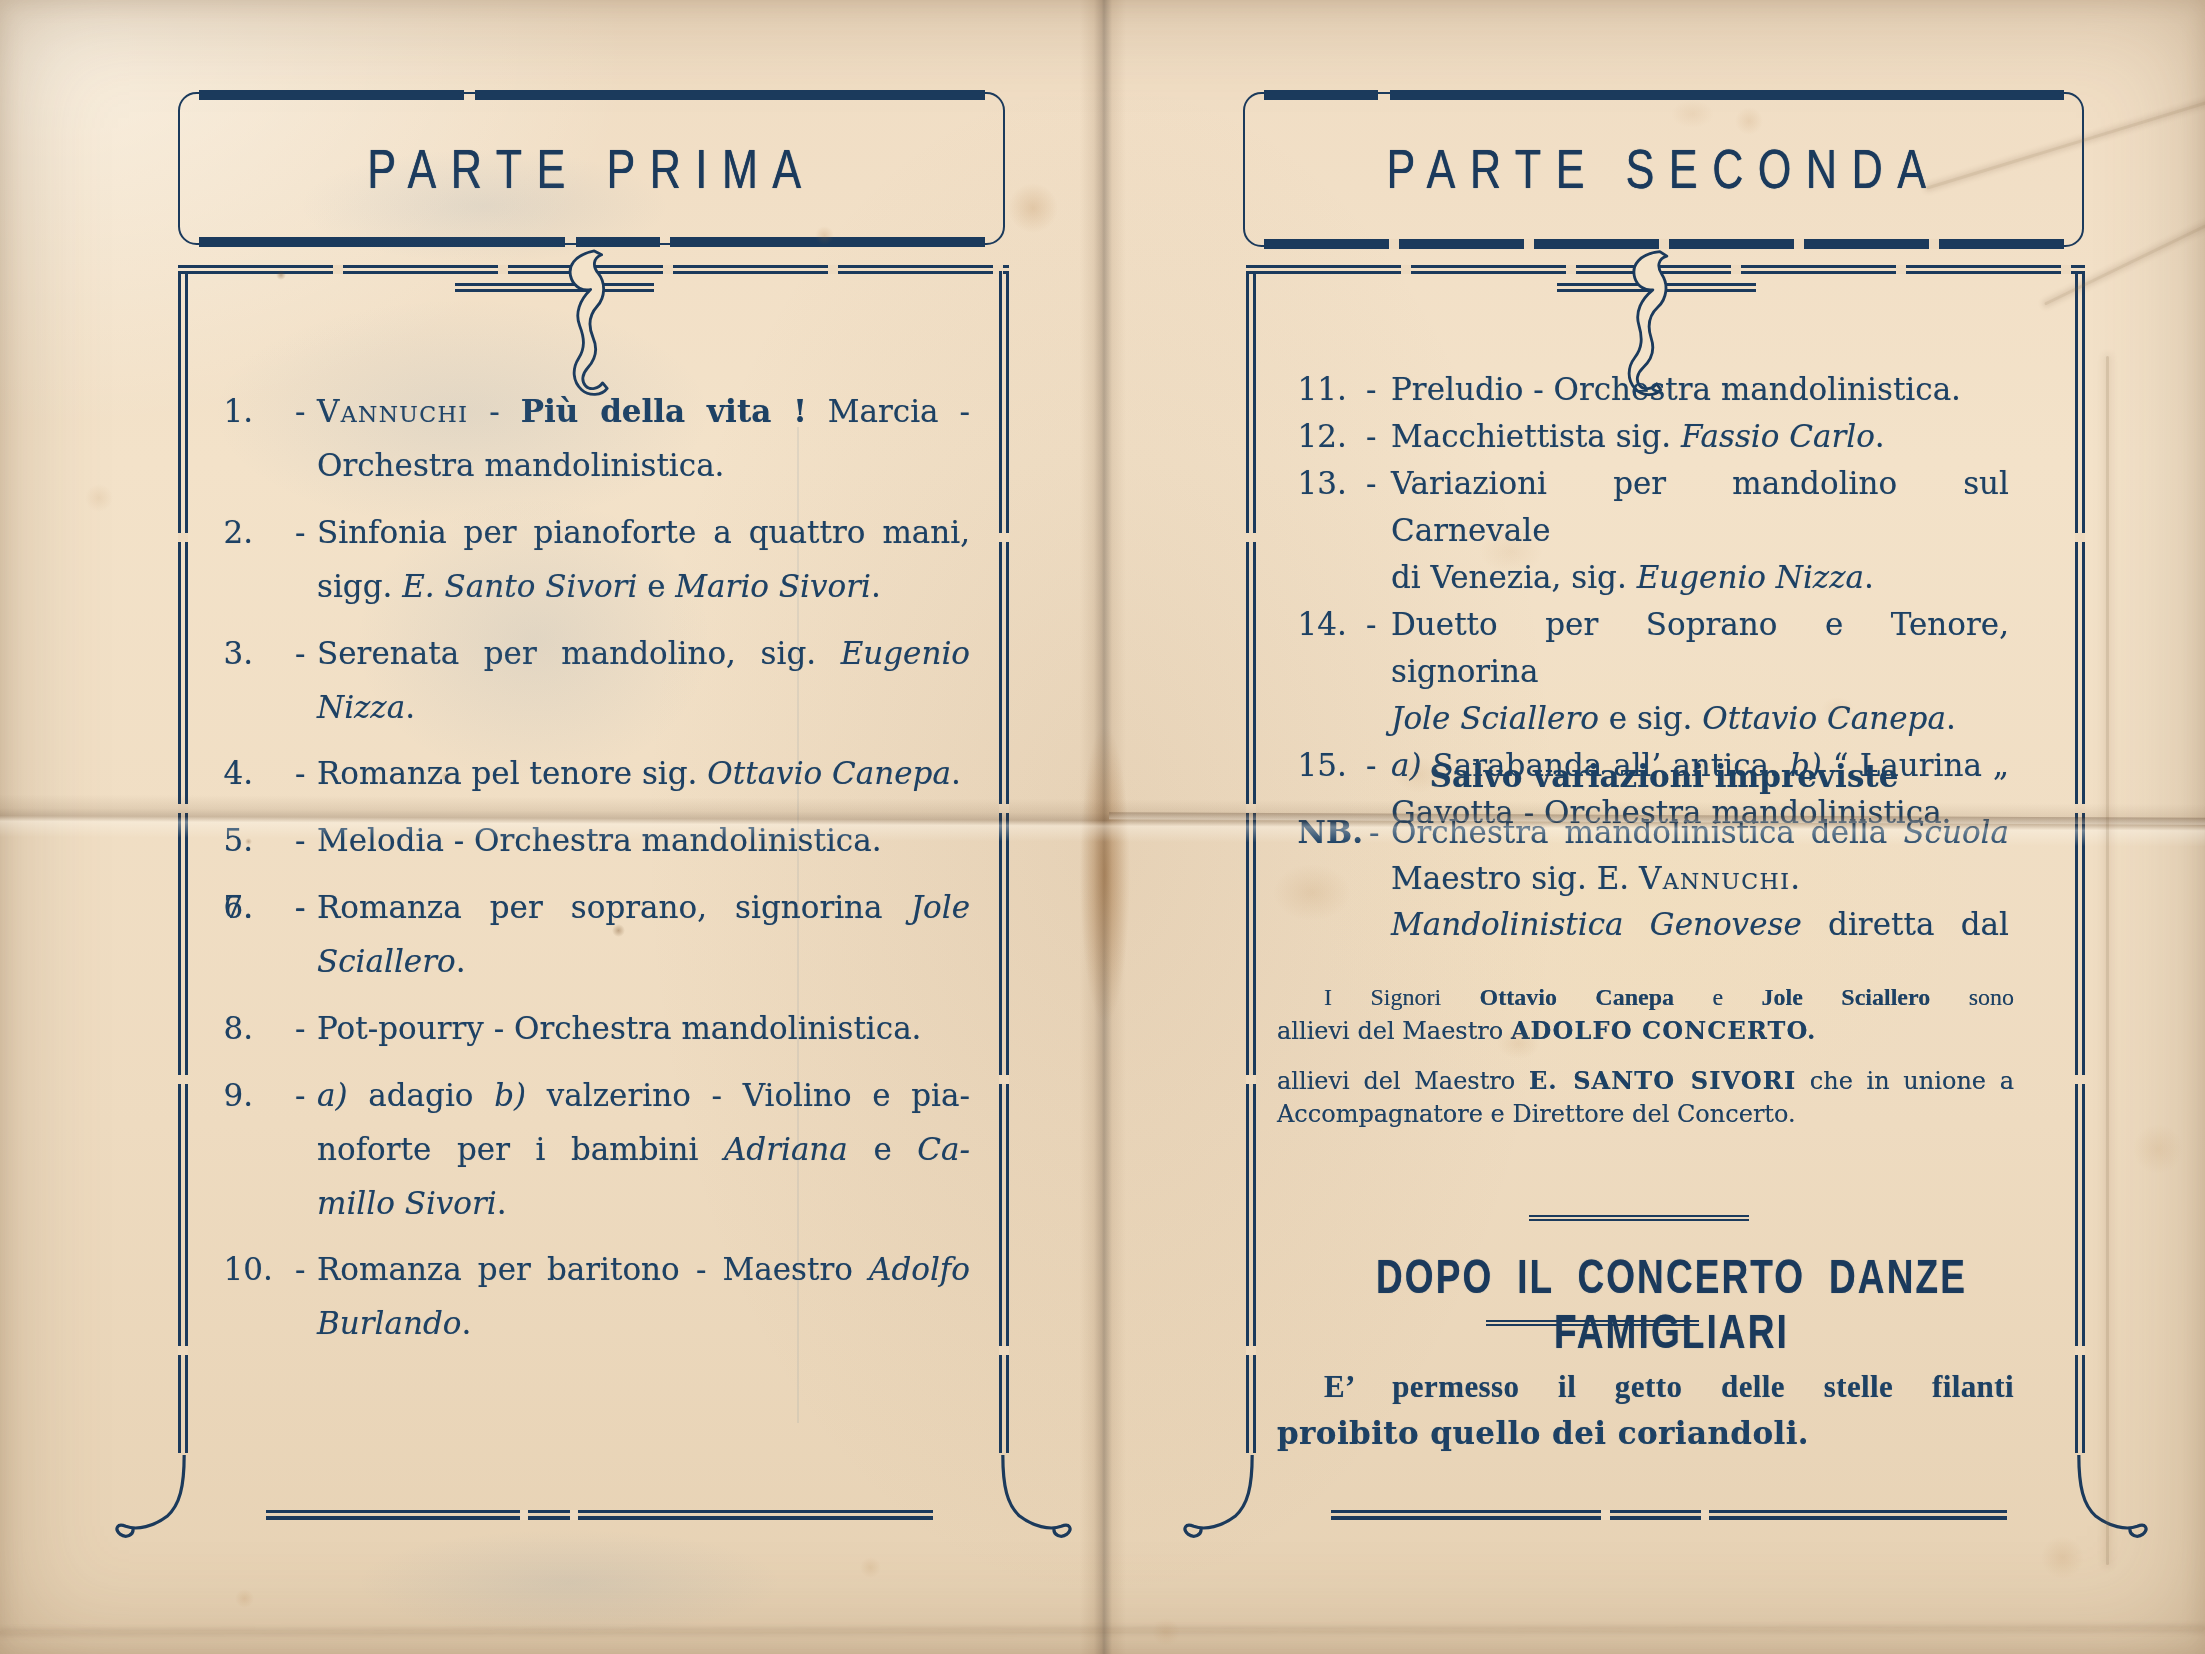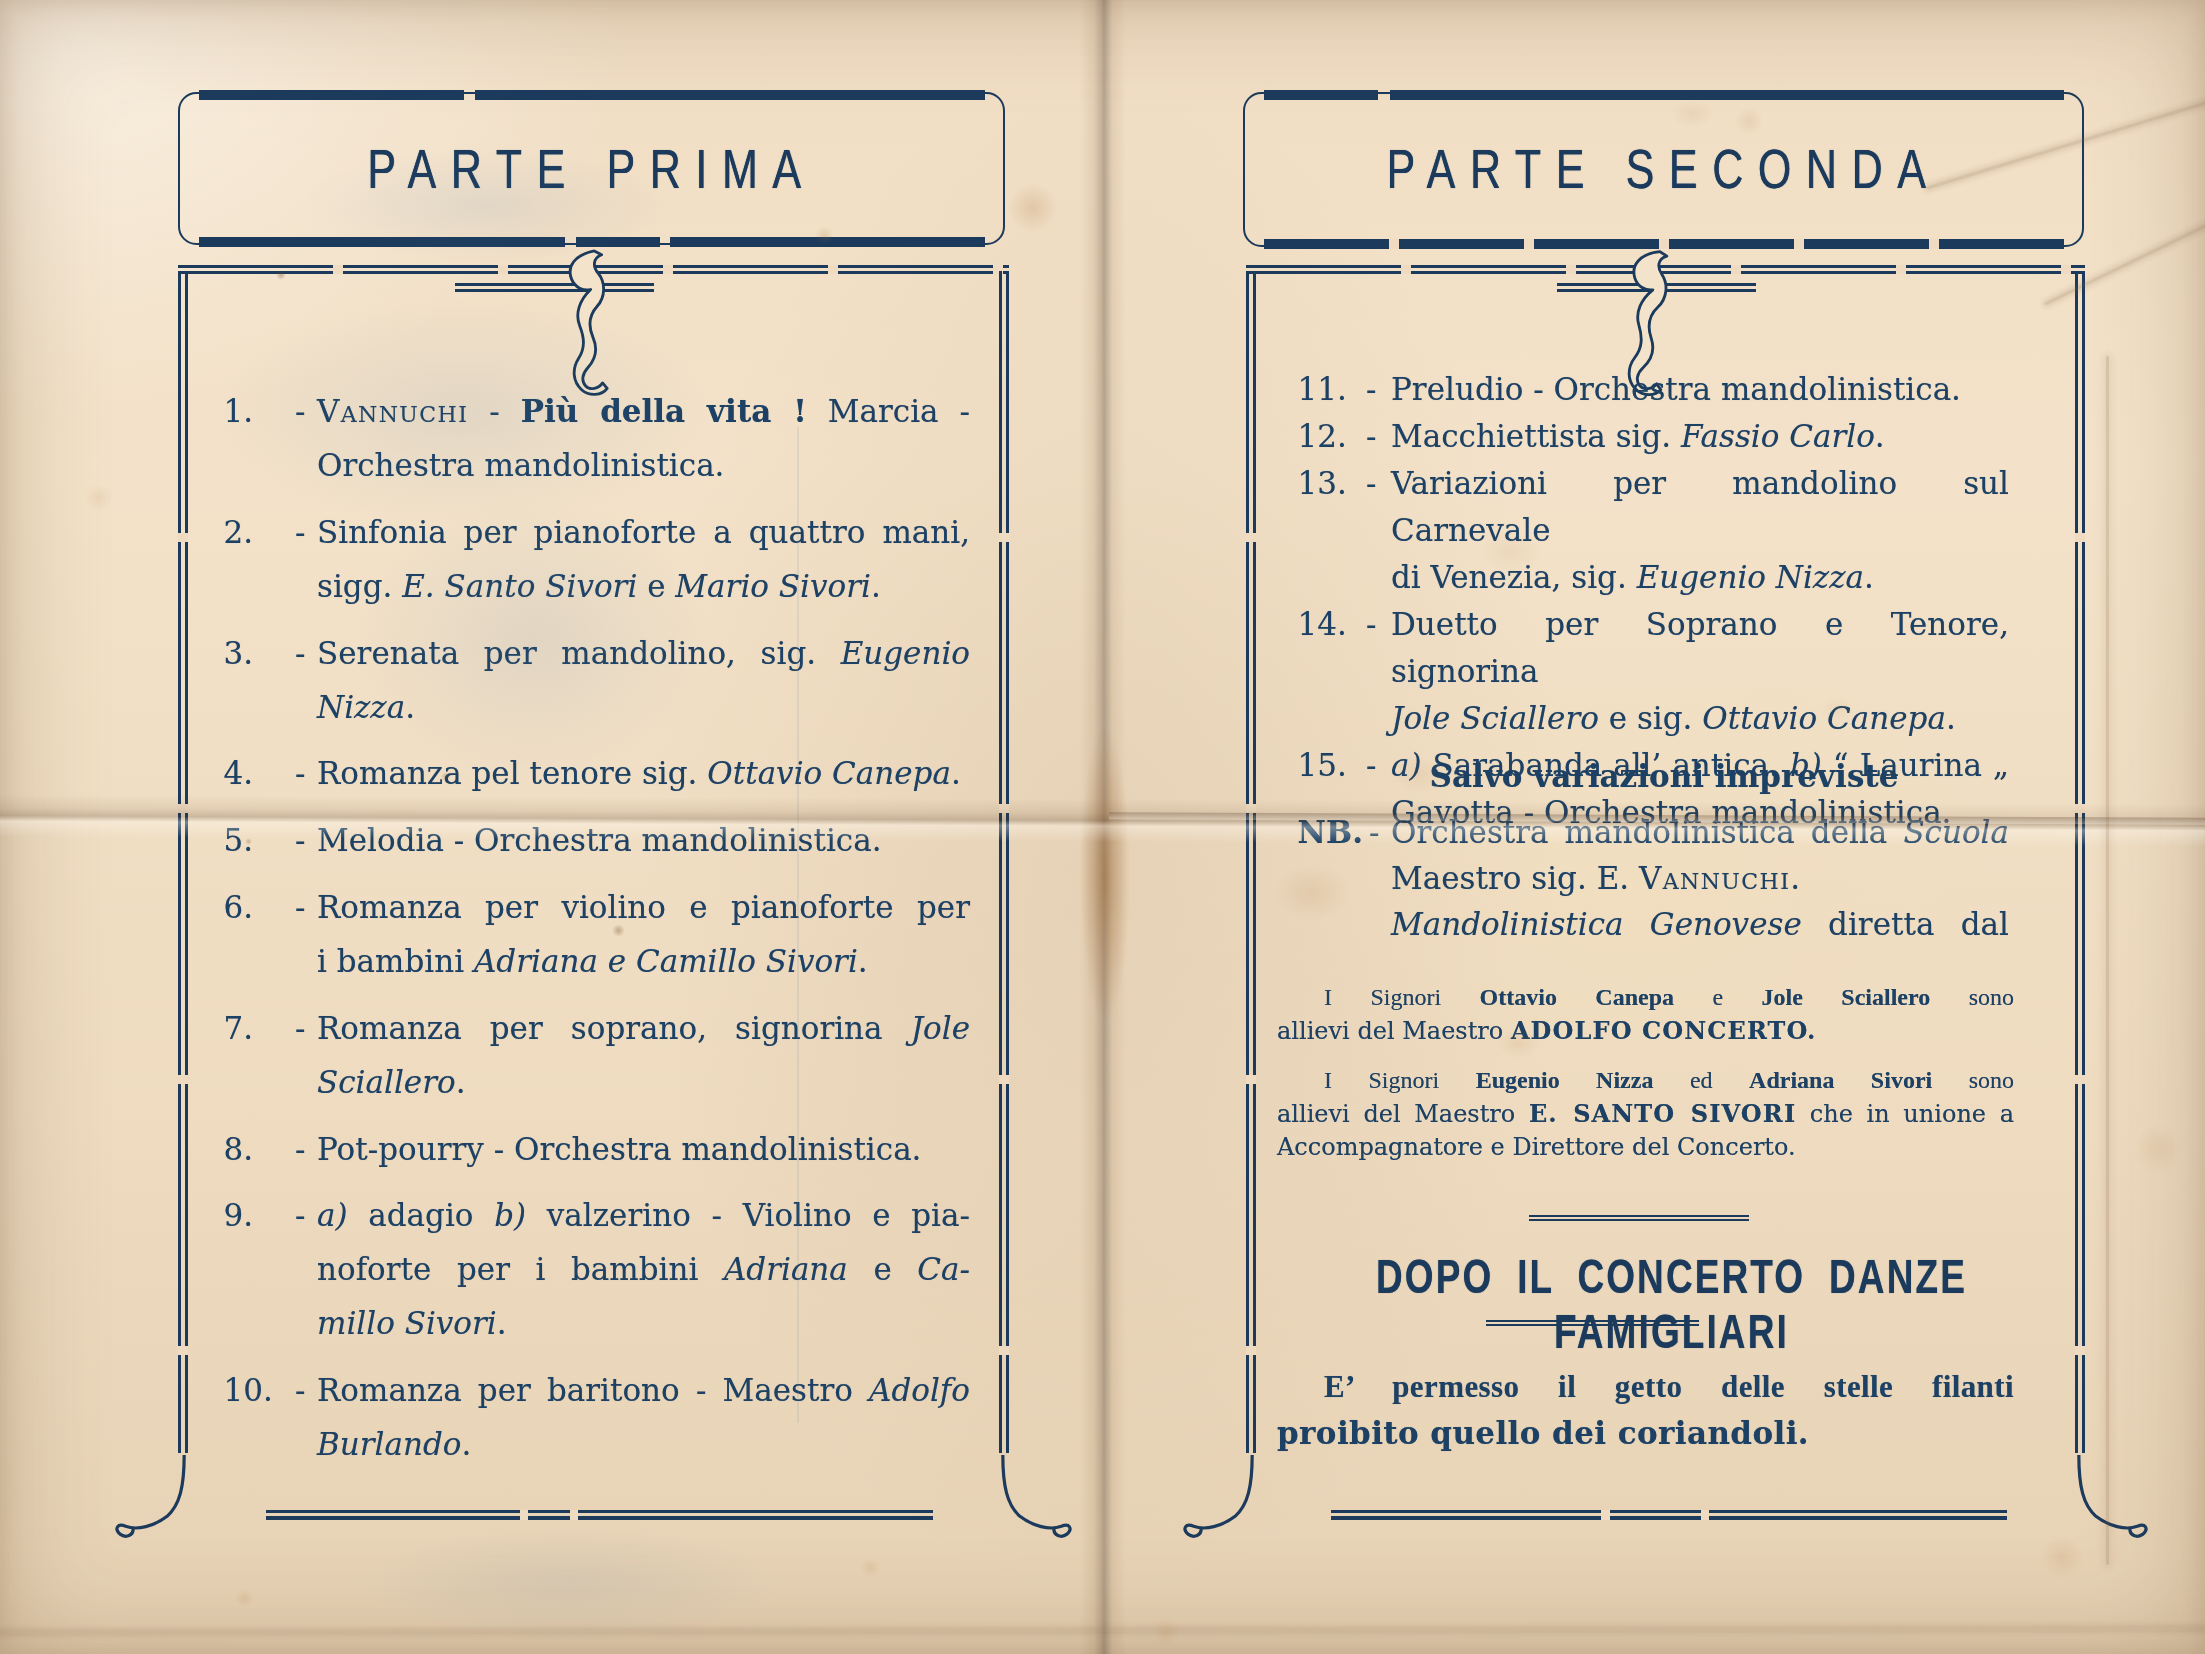--- a/index.html
+++ b/index.html
@@ -215,24 +215,20 @@
       <div class="item">
         <span class="num">5.</span>
         <span class="dash">-</span>
         <div class="txt">
           <div class="line"><span>Melodia - Orchestra mandolinistica.</span></div>
         </div>
       </div>
       <div class="item">
         <span class="num">6.</span>
         <span class="dash">-</span>
-        <div class="txt">
-          <div class="line j"><span>Romanza per violino e pianoforte per</span></div>
-          <div class="line"><span>i bambini </span><span class="it">Adriana e Camillo Sivori</span><span>.</span></div>
-        </div>
       </div>
       <div class="item">
         <span class="num">7.</span>
         <span class="dash">-</span>
         <div class="txt">
           <div class="line j"><span>Romanza per soprano, signorina </span><span class="it">Jole</span></div>
           <div class="line"><span class="it">Sciallero</span><span>.</span></div>
         </div>
       </div>
       <div class="item">
@@ -312,21 +308,20 @@
           <div class="line j"><span class="it">Mandolinistica Genovese</span><span> diretta dal</span></div>
         </div>
       </div>
     </div>
   <div id="paras">
       <div class="para">
         <div class="line j ind"><span>I Signori </span><span class="bd">Ottavio Canepa</span><span> e </span><span class="bd">Jole Sciallero</span><span> sono</span></div>
         <div class="line"><span>allievi del Maestro </span><span class="cap">ADOLFO CONCERTO.</span></div>
       </div>
       <div class="para">
-        <div class="line j ind"><span>I Signori </span><span class="bd">Eugenio Nizza</span><span> ed </span><span class="bd">Adriana Sivori</span><span> sono</span></div>
         <div class="line j"><span>allievi del Maestro </span><span class="cap">E. SANTO SIVORI</span><span> che in unione a</span></div>
         <div class="line"><span>Accompagnatore e Direttore del Concerto.</span></div>
       </div>
     </div>
 
   <div id="rule1" class="rule"></div>
   <div id="dopo">DOPO IL CONCERTO DANZE FAMIGLIARI</div>
   <div id="rule2" class="rule"></div>
 
   <div id="final">

